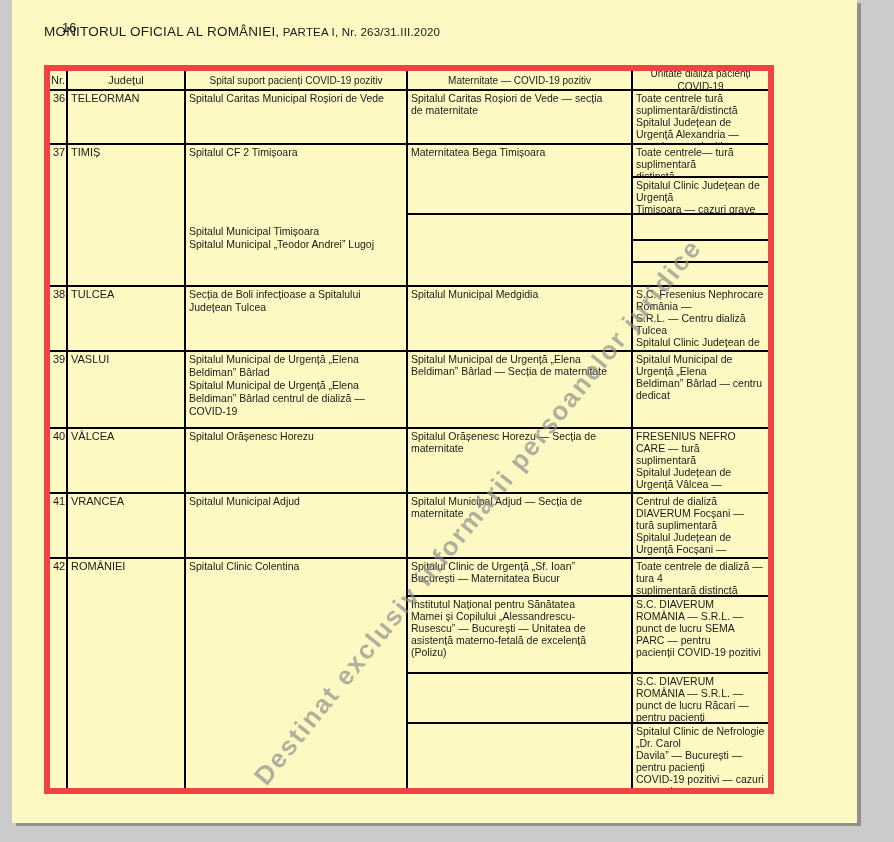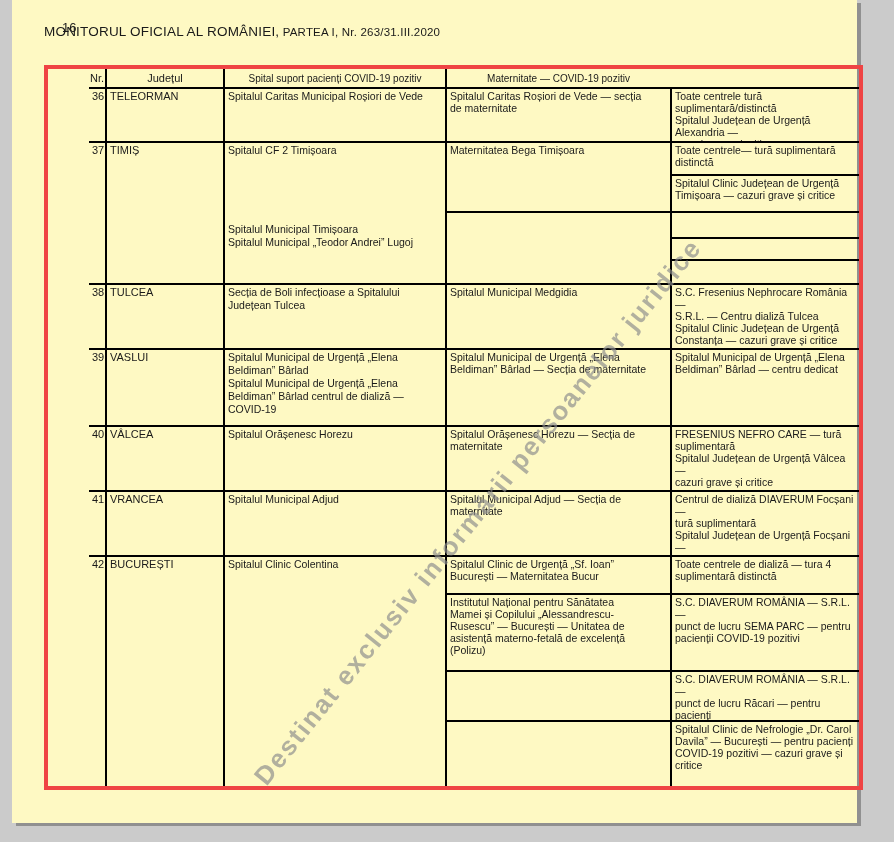--- a/index.html
+++ b/index.html
@@ -3,21 +3,21 @@
 <meta charset="utf-8">
 <style>
   html,body{margin:0;padding:0;width:894px;height:842px;overflow:hidden;
     background:#cbcbcb;font-family:"Liberation Sans","DejaVu Sans",sans-serif;}
   #page{position:absolute;left:12px;top:0;width:845px;height:823px;background:#fef9c3;
     box-shadow:4px 3px 0 #909090;color:#1a1a1a;}
   .pageno{position:absolute;left:50px;top:20px;font-size:13px;}
   .title{position:absolute;left:32px;top:22px;width:803px;text-align:left;white-space:nowrap;}
   .title .t1{font-size:13.5px;letter-spacing:.2px;}
   .title .t2{font-size:11.5px;letter-spacing:.2px;}
-  #tbl{position:absolute;left:32px;top:65px;width:819px;border:4px solid #ef4444;box-sizing:border-box;padding-left:41px;}
+  #tbl{position:absolute;left:32px;top:65px;width:730px;border:6px solid #ef4444;box-sizing:border-box;}
   .trow{display:flex;box-sizing:border-box;border-top:2px solid #000;}
   .trow.first{border-top:none;}
   .thead{height:18px;}
   .thead .hc{display:flex;align-items:center;justify-content:center;text-align:center;
     font-size:10px;padding:0 2px;overflow:hidden;}
   .cell,.colstack{box-sizing:border-box;border-left:2px solid #000;overflow:hidden;}
   .trow > :first-child{border-left:none;}
   .c1{flex:0 0 16px;text-align:center;padding:1px 0 0 0;}
   .c2{flex:0 0 118px;}
   .c3{flex:0 0 222px;}
@@ -46,20 +46,21 @@
     <span class="t1">MONITORUL OFICIAL AL ROMÂNIEI,</span><span class="t2"> PARTEA I, Nr. 263/31.III.2020</span>
   </div>
 
   <div id="tbl">
 
     <div class="trow thead first">
       <div class="cell c1 hc">Nr.</div>
       <div class="cell c2 hc">Județul</div>
       <div class="cell c3 hc">Spital suport pacienți COVID-19 pozitiv</div>
       <div class="cell c4 hc">Maternitate — COVID-19 pozitiv</div>
+      <div class="cell c5 hc">Unitate dializă pacienți COVID-19</div>
     </div>
 
     <div class="trow" style="height:54px">
       <div class="cell c1">36</div>
       <div class="cell c2">TELEORMAN</div>
       <div class="cell c3 txt">Spitalul Caritas Municipal Roșiori de Vede</div>
       <div class="colstack c4">
         <div class="sub fill txt">Spitalul Caritas Roșiori de Vede — secția
 de maternitate</div>
       </div>
@@ -155,21 +156,21 @@
       <div class="colstack c5">
         <div class="sub fill txt">Centrul de dializă DIAVERUM Focșani —
 tură suplimentară
 Spitalul Județean de Urgență Focșani —
 cazuri grave și critice</div>
       </div>
     </div>
 
     <div class="trow" style="height:231px">
       <div class="cell c1">42</div>
-      <div class="cell c2">BUCUREȘTI</div>
+      <div class="cell c2">ROMÂNIEI</div>
       <div class="cell c3 txt">Spitalul Clinic Colentina</div>
       <div class="colstack c4">
         <div class="sub txt" style="flex:0 0 36px">Spitalul Clinic de Urgență „Sf. Ioan”
 București — Maternitatea Bucur</div>
         <div class="sub txt" style="flex:0 0 77px">Institutul Național pentru Sănătatea
 Mamei și Copilului „Alessandrescu-
 Rusescu” — București — Unitatea de
 asistență materno-fetală de excelență
 (Polizu)</div>
         <div class="sub txt" style="flex:0 0 50px"></div>

